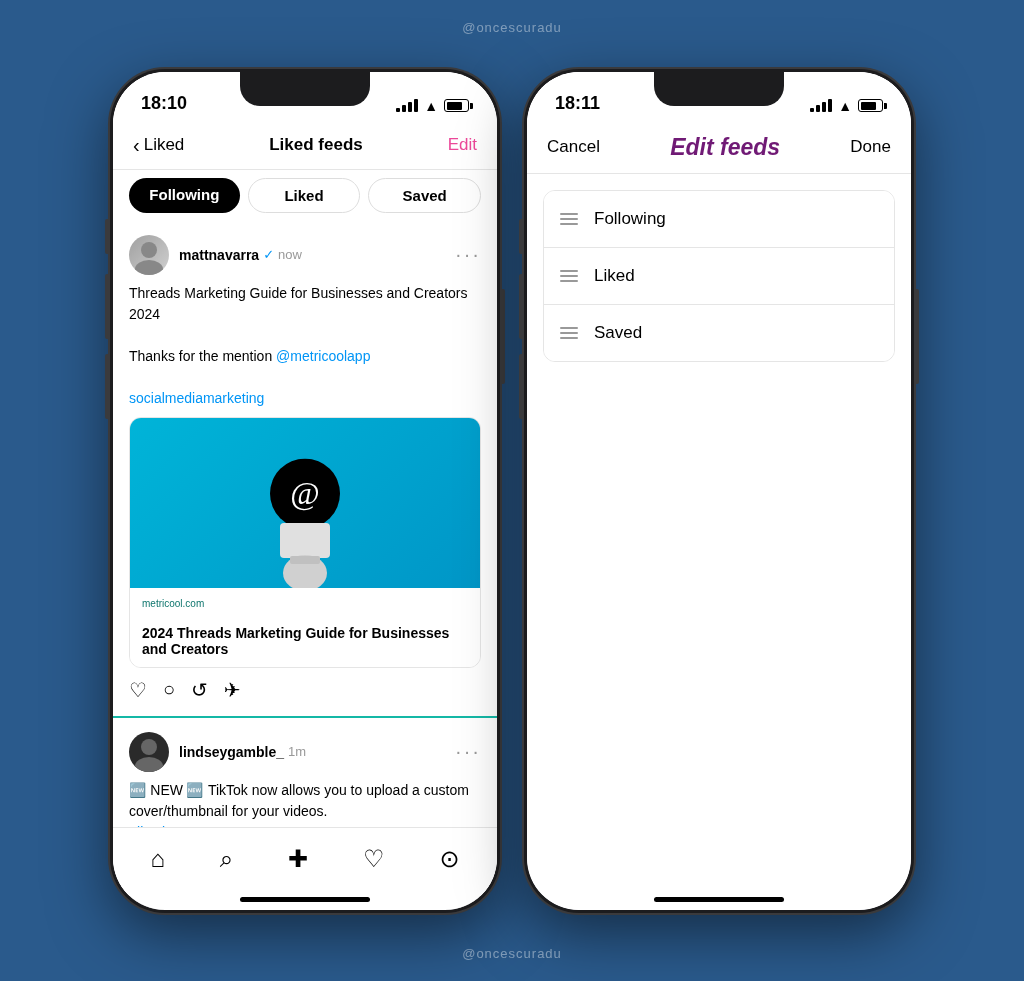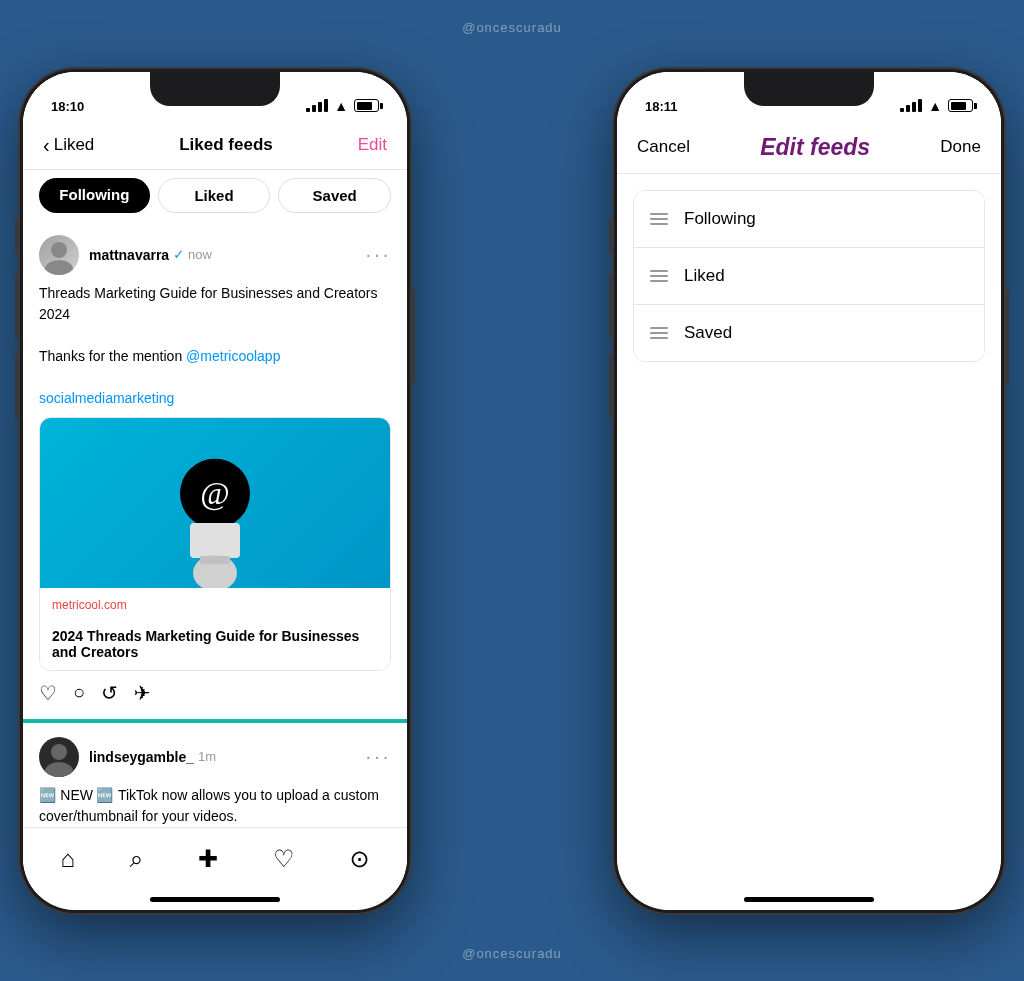--- a/index.html
+++ b/index.html
@@ -11,21 +11,21 @@
       min-height: 100vh;
       font-family: -apple-system, BlinkMacSystemFont, 'Segoe UI', sans-serif;
       width: 1024px;
       height: 981px;
       overflow: hidden;
     }
     .phones-container {
       display: flex;
       gap: 24px;
       align-items: center;
-      justify-content: space-between;
+      justify-content: center;
       width: 100%;
       padding: 20px;
     }
     .watermark {
       position: absolute;
       color: rgba(255,255,255,0.4);
       font-size: 13px;
       letter-spacing: 1px;
     }
     .watermark-top { top: 20px; left: 50%; transform: translateX(-50%); }
@@ -103,21 +103,21 @@
     
     .status-bar {
       height: 50px;
       display: flex;
       align-items: flex-end;
       justify-content: space-between;
       padding: 0 28px 8px;
       background: white;
     }
     .status-time {
-      font-size: 13px;
+      font-size: 18px;
       font-weight: 600;
       color: #000;
     }
     .status-icons {
       display: flex;
       align-items: center;
       gap: 6px;
     }
     .signal-bars {
       display: flex;
@@ -219,21 +219,21 @@
     
     .feed {
       background: white;
       overflow-y: auto;
       height: calc(844px - 50px - 60px - 56px - 70px);
     }
 
     
     .post {
       padding: 14px 16px;
-      border-bottom: 4px solid #14b8a6;
+      border-bottom: 2px solid #14b8a6;
     }
     .post-header {
       display: flex;
       align-items: center;
       justify-content: space-between;
       margin-bottom: 8px;
     }
     .post-user {
       display: flex;
       align-items: center;
@@ -293,22 +293,22 @@
       display: flex;
       align-items: center;
       justify-content: center;
       position: relative;
     }
     .post-card-meta {
       padding: 10px 12px;
       background: white;
     }
     .post-card-domain {
-      font-size: 12px;
-      color: #ef4444;
+      font-size: 10px;
+      color: #0f766e;
     }
     .post-card-title {
       font-size: 14px;
       font-weight: 600;
       color: #000;
       margin-top: 16px;
     }
     .post-actions {
       display: flex;
       gap: 16px;

